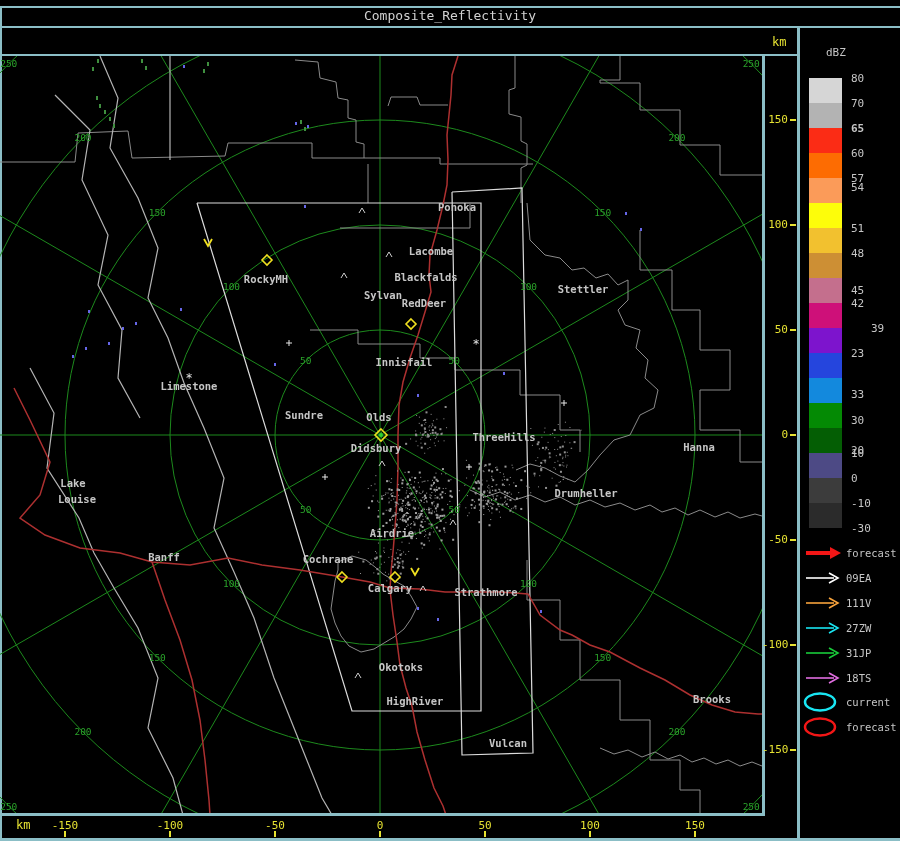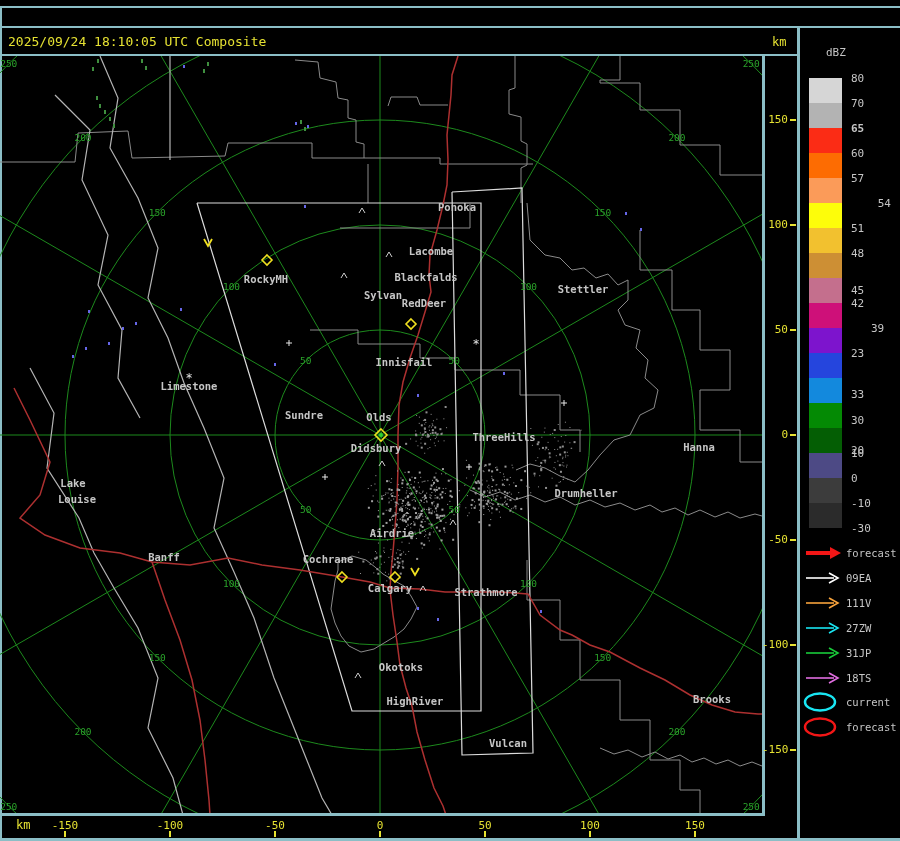--- a/index.html
+++ b/index.html
@@ -29,21 +29,21 @@
 
   <div class="line" style="left: 0px; top: 6px; width: 900px; height: 2px; background: rgb(139, 190, 198);"></div>
   <div class="line" style="left: 0px; top: 26px; width: 900px; height: 2px; background: rgb(139, 190, 198);"></div>
   <div class="line" style="left: 0px; top: 6px; width: 2px; height: 835px; background: rgb(139, 190, 198);"></div>
   <div class="line" style="left: 0px; top: 838px; width: 900px; height: 3px; background: rgb(139, 190, 198);"></div>
   <div class="line" style="left: 797px; top: 26px; width: 3px; height: 812px; background: rgb(139, 190, 198);"></div>
   <div class="line" style="left: 0px; top: 54px; width: 797px; height: 2px; background: rgb(139, 190, 198);"></div>
   <div class="line" style="left: 762px; top: 54px; width: 3px; height: 762px; background: rgb(139, 190, 198);"></div>
   <div class="line" style="left: 0px; top: 813px; width: 763px; height: 3px; background: rgb(139, 190, 198);"></div>
 
-  <div class="timestamp">2025/09/24 18:10:05 UTC Composite</div>
+  <div class="titlebar-text">Composite_Reflectivity</div>
   <div class="km-top">km</div>
   <div class="km-bottom">km</div>
   <div class="dbz-title">dBZ</div>
 
   <div id="map-wrap">
     <svg id="map-svg" width="762" height="757" viewBox="0 56 762 757">
         <line x1="380" y1="435" x2="1160" y2="435" stroke="#1d8a1d" stroke-width="1"></line>
         <line x1="380" y1="435" x2="1055.4998149518622" y2="825" stroke="#1d8a1d" stroke-width="1"></line>
         <line x1="380" y1="435" x2="770.0000000000001" y2="1110.499814951862" stroke="#1d8a1d" stroke-width="1"></line>
         <line x1="380" y1="435" x2="380.00000000000006" y2="1215" stroke="#1d8a1d" stroke-width="1"></line>
@@ -960,21 +960,21 @@
       <div class="cb-block" style="left: 809px; top: 403px; background: rgb(4, 138, 4);"></div>
       <div class="cb-block" style="left: 809px; top: 428px; background: rgb(4, 94, 4);"></div>
       <div class="cb-block" style="left: 809px; top: 453px; background: rgb(77, 74, 133);"></div>
       <div class="cb-block" style="left: 809px; top: 478px; background: rgb(60, 60, 60);"></div>
       <div class="cb-block" style="left: 809px; top: 503px; background: rgb(43, 43, 43);"></div>
       <div class="cb-label" style="top: 72px;">80</div>
       <div class="cb-label" style="top: 97px;">70</div>
       <div class="cb-label" style="top: 122px; font-weight: bold;">65</div>
       <div class="cb-label" style="top: 147px;">60</div>
       <div class="cb-label" style="top: 172px;">57</div>
-      <div class="cb-label" style="top: 197px; text-align: right;">54</div>
+      <div class="cb-label" style="top: 181px;">54</div>
       <div class="cb-label" style="top: 222px;">51</div>
       <div class="cb-label" style="top: 247px;">48</div>
       <div class="cb-label" style="top: 284px;">45</div>
       <div class="cb-label" style="top: 297px;">42</div>
       <div class="cb-label" style="top: 322px; margin-left: 20px;">39</div>
       <div class="cb-label" style="top: 347px;">23</div>
       <div class="cb-label" style="top: 388px;">33</div>
       <div class="cb-label" style="top: 414px;">30</div>
       <div class="cb-label" style="top: 444px;">20</div>
       <div class="cb-label" style="top: 447px;">10</div>

